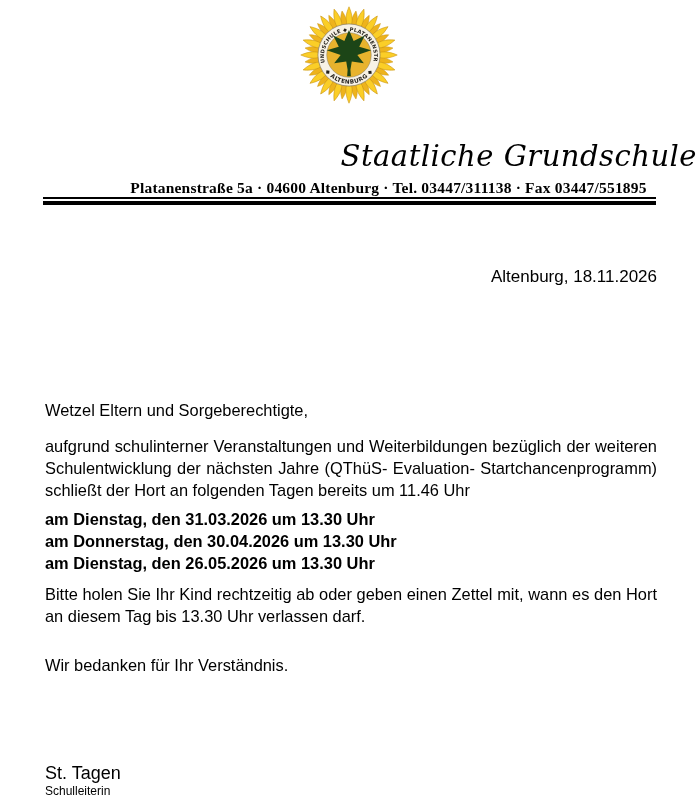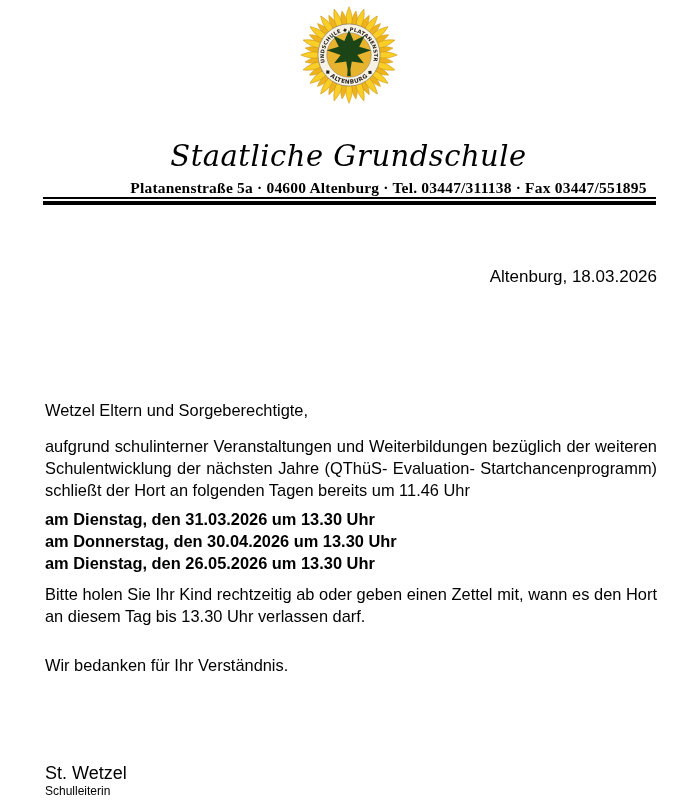--- a/index.html
+++ b/index.html
@@ -9,21 +9,21 @@
     font-family:"Liberation Sans", sans-serif;
   }
   
   #logo { position:absolute; top:4px; left:50%; transform:translateX(-50%); }
   .school-name {
     position:absolute; top:103px; left:0; width:100%; text-align:center;
     font-family:"DejaVu Serif", serif; font-style:italic;
     font-size:30px; line-height:35px; letter-spacing:0.5px;
   }
   .school-type {
-    position:absolute; top:139px; left:0; width:100%; text-align:center;
+    position:absolute; top:139px; left:0; width:100%; text-align:right;
     font-family:"DejaVu Serif", serif; font-style:italic;
     font-size:29px; line-height:34px; letter-spacing:0.5px;
   }
   .contact-line {
     position:absolute; top:179px; left:0; width:100%; text-align:center;
     font-family:"Liberation Serif", serif; font-weight:bold;
     font-size:15.5px; letter-spacing:0.2px;margin-left:40px;
   }
   .rule { position:absolute; top:197px; left:43px; width:613px; }
   .rule-thin  { height:1.6px; background:#000; }
@@ -116,33 +116,33 @@
 
   <div class="school-type">Staatliche Grundschule</div>
   <div class="contact-line">Platanenstraße 5a · 04600 Altenburg · Tel. 03447/311138 · Fax 03447/551895</div>
 
   <div class="rule">
     <div class="rule-thin"></div>
       <div class="rule-gap"></div>
       <div class="rule-thick"></div>
   </div>
 
-  <div class="date-line">Altenburg, 18.03.2026</div>
+  <div class="date-line">Altenburg, 18.11.2026</div>
 
   <div class="para salutation">Wetzel Eltern und Sorgeberechtigte,</div>
 
   <div class="para intro just">aufgrund schulinterner Veranstaltungen und Weiterbildungen bezüglich der weiteren Schulentwicklung der nächsten Jahre (QThüS- Evaluation- Startchancenprogramm) schließt der Hort an folgenden Tagen bereits um 11.46 Uhr</div>
 
   <div class="para closure">
     <div>am Dienstag, den 31.03.2026 um 13.30 Uhr</div>
     <div>am Donnerstag, den 30.04.2026 um 13.30 Uhr</div>
     <div>am Dienstag, den 26.05.2026 um 13.30 Uhr</div>
   </div>
 
   <div class="para pickup just">Bitte holen Sie Ihr Kind rechtzeitig ab oder geben einen Zettel mit, wann es den Hort an diesem Tag bis 13.30 Uhr verlassen darf.</div>
 
   <div class="para thanks">Wir bedanken für Ihr Verständnis.</div>
 
 
-  <div class="para sig-name">St. Wetzel</div>
+  <div class="para sig-name">St. Tagen</div>
 
   <div class="para sig-title">Schulleiterin</div>
 </div>
 
 </body></html>

